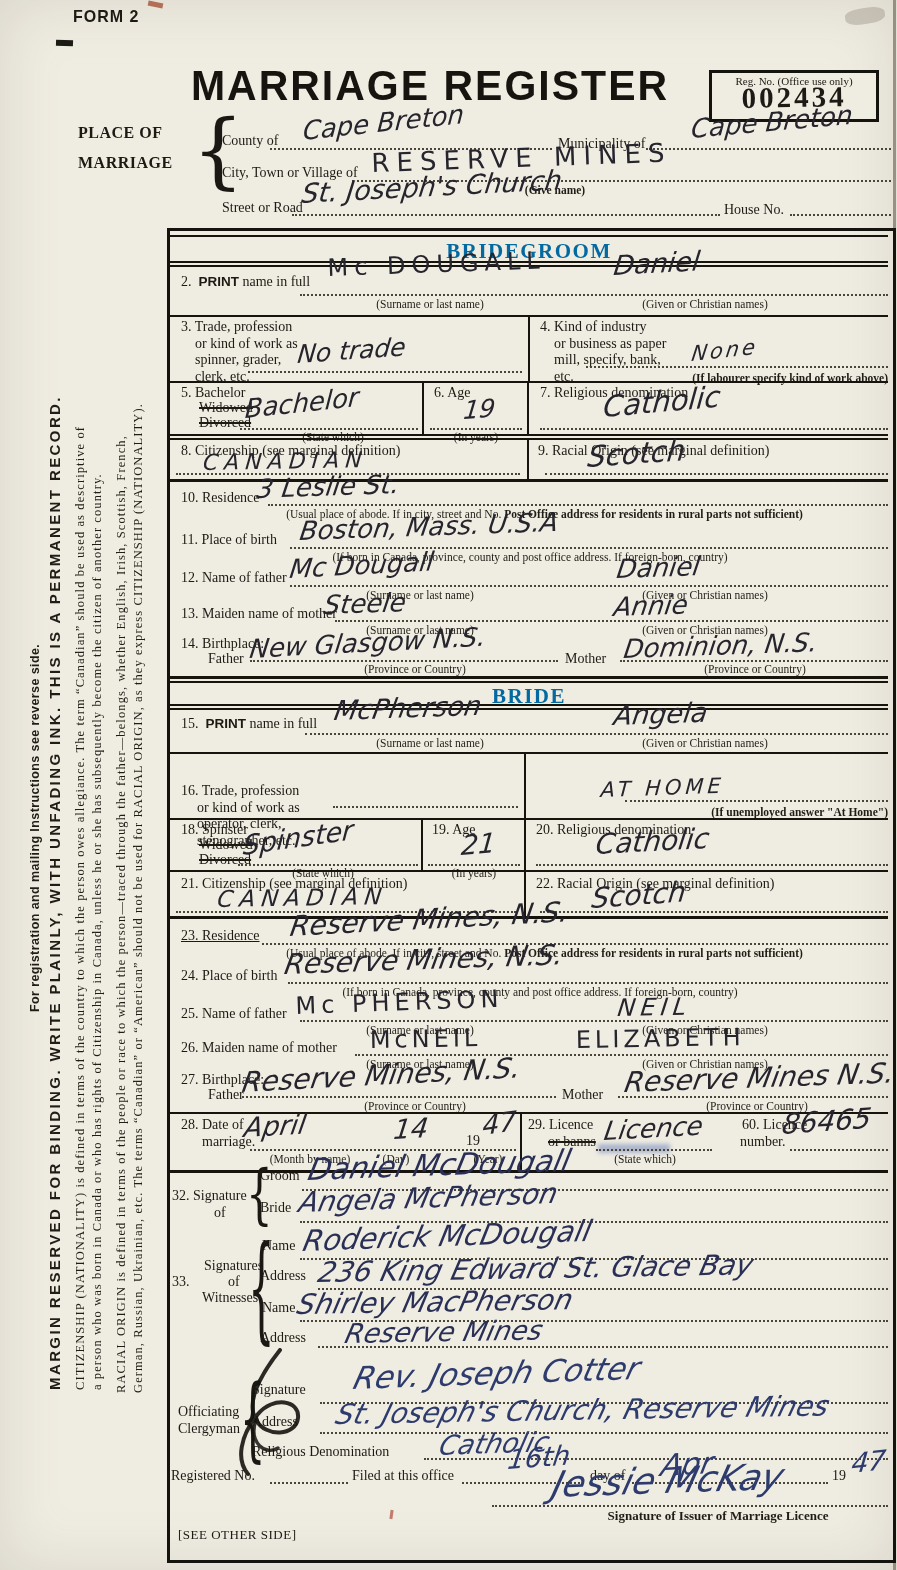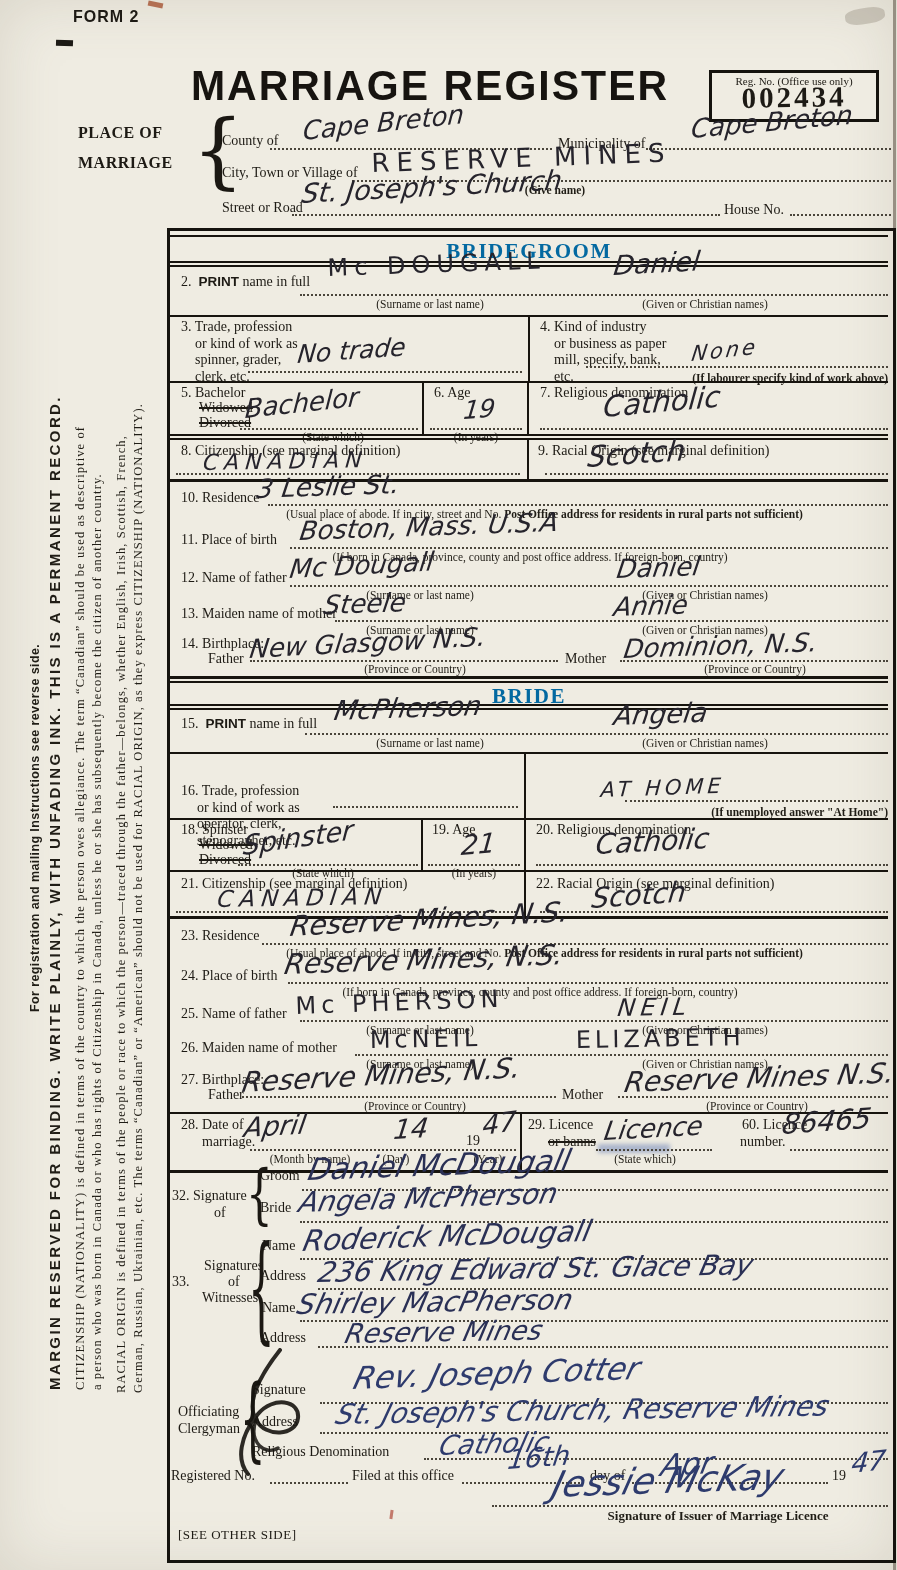--- a/index.html
+++ b/index.html
@@ -231,21 +231,21 @@
 
   <div class="vline" style="left:524px;top:870px;height:46px;"></div>
   <div class="lbl" style="left:181px;top:876px;">21.  Citizenship (see marginal definition)</div>
   <div class="hw hp" style="left:216px;top:886px;font-size:23px;letter-spacing:6px;transform:rotate(-1deg) skewX(-8deg);font-style:italic;">CANADIAN</div>
   <div class="dot" style="left:176px;top:911px;width:340px;"></div>
   <div class="lbl" style="left:536px;top:876px;text-align:center;">22.  Racial Origin (see marginal definition)</div>
   <div class="hw" style="left:590px;top:882px;font-size:28px;transform:rotate(-4deg) skewX(-10deg);">Scotch</div>
   <div class="dot" style="left:540px;top:911px;width:348px;"></div>
   <div class="rule" style="left:170px;top:916px;width:718px;height:2.5px;"></div>
 
-  <div class="lbl" style="left:181px;top:928px;">23.  Residence</div>
+  <div class="lbl" style="left:181px;top:928px;text-decoration:underline;">23.  Residence</div>
   <div class="dot" style="left:262px;top:943px;width:626px;"></div>
   <div class="hw" style="left:288px;top:910px;font-size:28px;transform:rotate(-3deg) skewX(-12deg);">Reserve Mines, N.S.</div>
   <div class="sub ctr" style="left:200px;top:947px;width:689px;">
     <span style="font-weight:normal;">(Usual place of abode.   If in city, street and No.   </span><span>Post Office address for residents in rural parts not sufficient)</span>
   </div>
 
   <div class="lbl" style="left:181px;top:968px;">24.  Place of birth</div>
   <div class="dot" style="left:288px;top:982px;width:600px;"></div>
   <div class="hw" style="left:282px;top:948px;font-size:28px;transform:rotate(-2deg) skewX(-12deg);">Reserve Mines, N.S.</div>
   <div class="sub ctr" style="left:230px;top:986px;width:620px;font-weight:normal;">(If born in Canada, province, county and post office address.   If foreign-born, country)</div>

